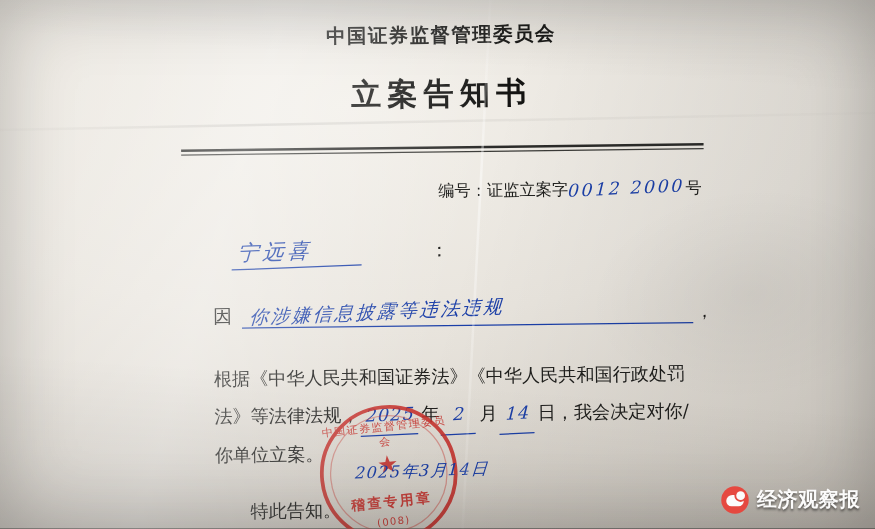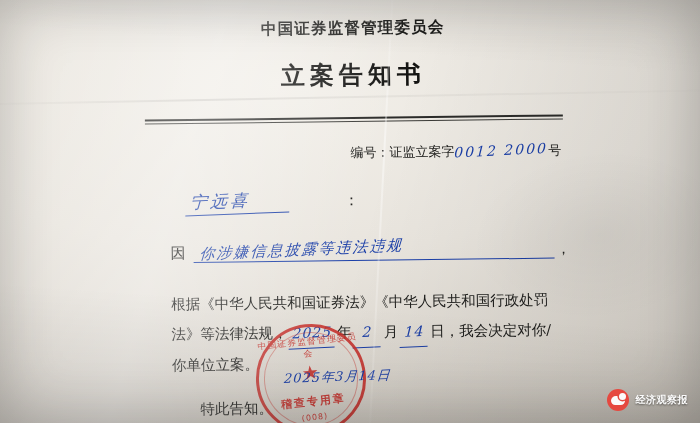--- a/index.html
+++ b/index.html
@@ -316,21 +316,21 @@
     content: "";
     position: absolute;
     left: 12px; top: 4px;
     width: 7px; height: 7px;
     border-radius: 50%;
     background: #fff;
     box-shadow: 0 0 0 1.5px #e8453c;
   }
   .wb-text {
     font-family: "DejaVu Sans", sans-serif;
-    font-size: 10px;
+    font-size: 16px;
     font-weight: bold;
     color: #ffffff;
     text-shadow: 0 1px 2px rgba(0,0,0,0.55);
     letter-spacing: 0.5px;
   }
   
   .vignette {
     position: absolute;
     left: 0; top: 0; width: 700px; height: 423px;
     box-shadow: inset 0 0 60px rgba(0,0,0,0.22);

